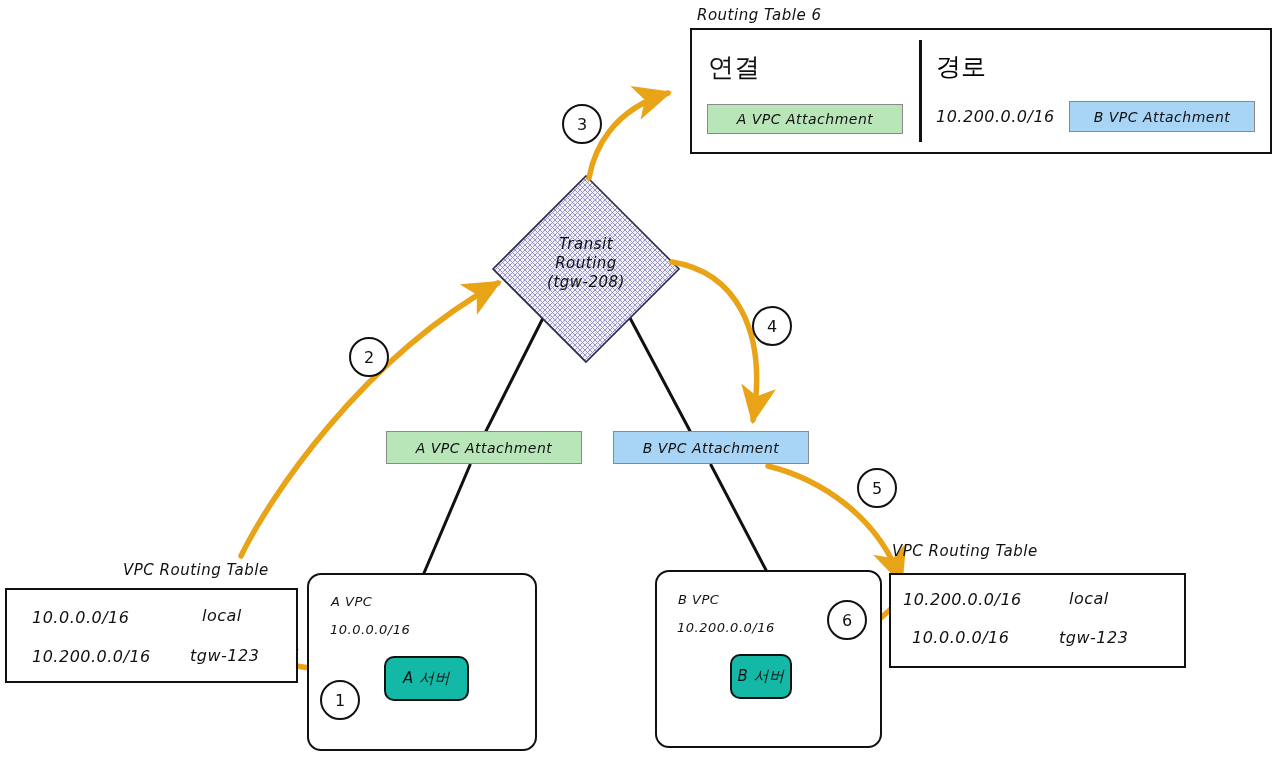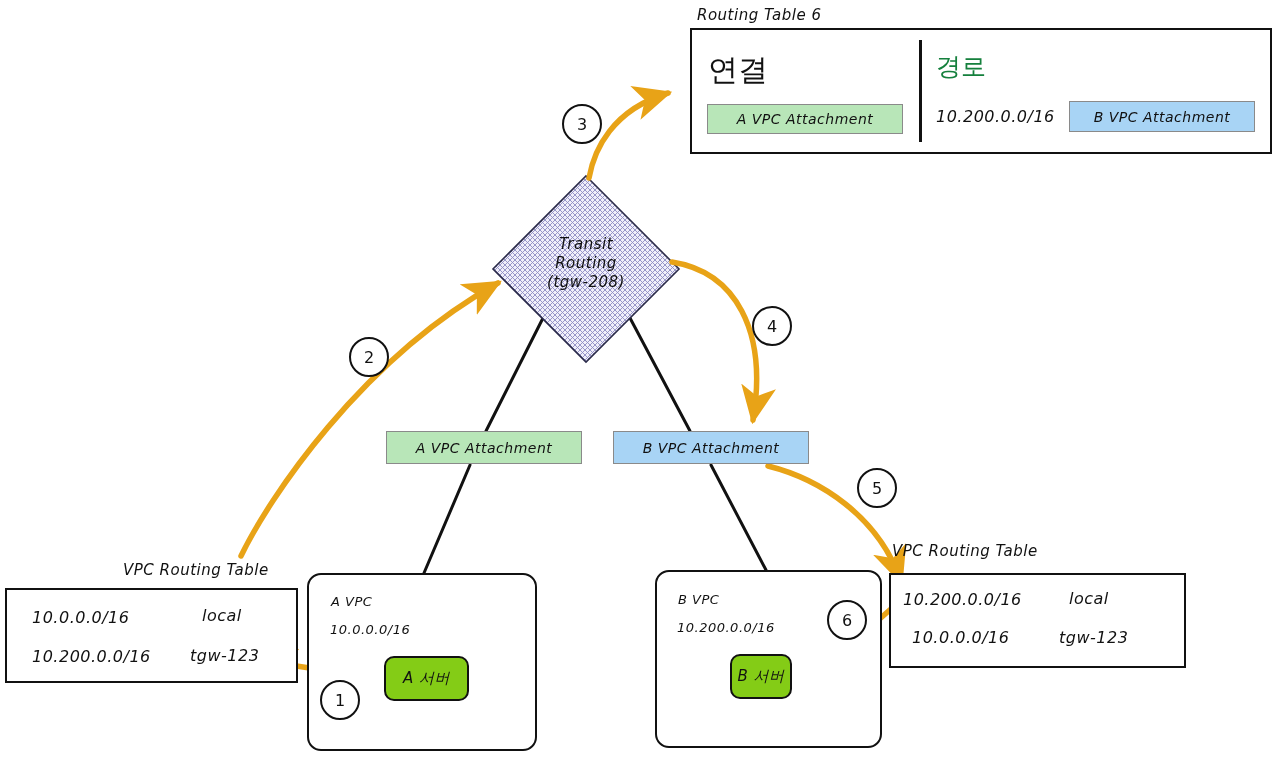--- a/index.html
+++ b/index.html
@@ -48,27 +48,27 @@
     border: 2.5px solid #111;
     background: #fff;
   }
   #rt1-divider {
     left: 919px; top: 40px;
     width: 3px; height: 102px;
     background: #111;
   }
   #rt1-col1-head {
     left: 708px; top: 50px;
-    font-size: 30px; color: #111;
+    font-size: 26px; color: #111;
     font-family: Liberation Serif, serif;
     font-style: normal;
   }
   #rt1-col2-head {
     left: 936px; top: 50px;
-    font-size: 25px; color: #15803d;
+    font-size: 25px; color: #000000;
     font-family: "DejaVu Sans", sans-serif;
     font-style: normal;
   }
   #rt1-assoc-chip {
     left: 707px; top: 104px;
     width: 196px; height: 30px;
     background: #b8e6b8;
     border: 1px solid #8a8a8a;
     display: flex; align-items: center; justify-content: center;
     font-size: 14px; color: #111;
@@ -166,21 +166,21 @@
   #vpc-a-name { left: 331px; top: 594px; }
   #vpc-a-cidr { left: 330px; top: 622px; }
   #vpc-b-name { left: 678px; top: 592px; }
   #vpc-b-cidr { left: 677px; top: 620px; }
 
   .server-box {
     border: 2.5px solid #111;
     border-radius: 10px;
     display: flex; align-items: center; justify-content: center;
     font-size: 15px; color: #111;
-    background-color: #84cc16;
+    background-color: #14b8a6;
   }
   #srv-a { left: 384px; top: 656px; width: 85px; height: 45px; }
   #srv-b { left: 730px; top: 654px; width: 62px; height: 45px; }
 
   
   .step {
     position: absolute;
     width: 36px; height: 36px;
     border: 2.5px solid #111;
     border-radius: 50%;

